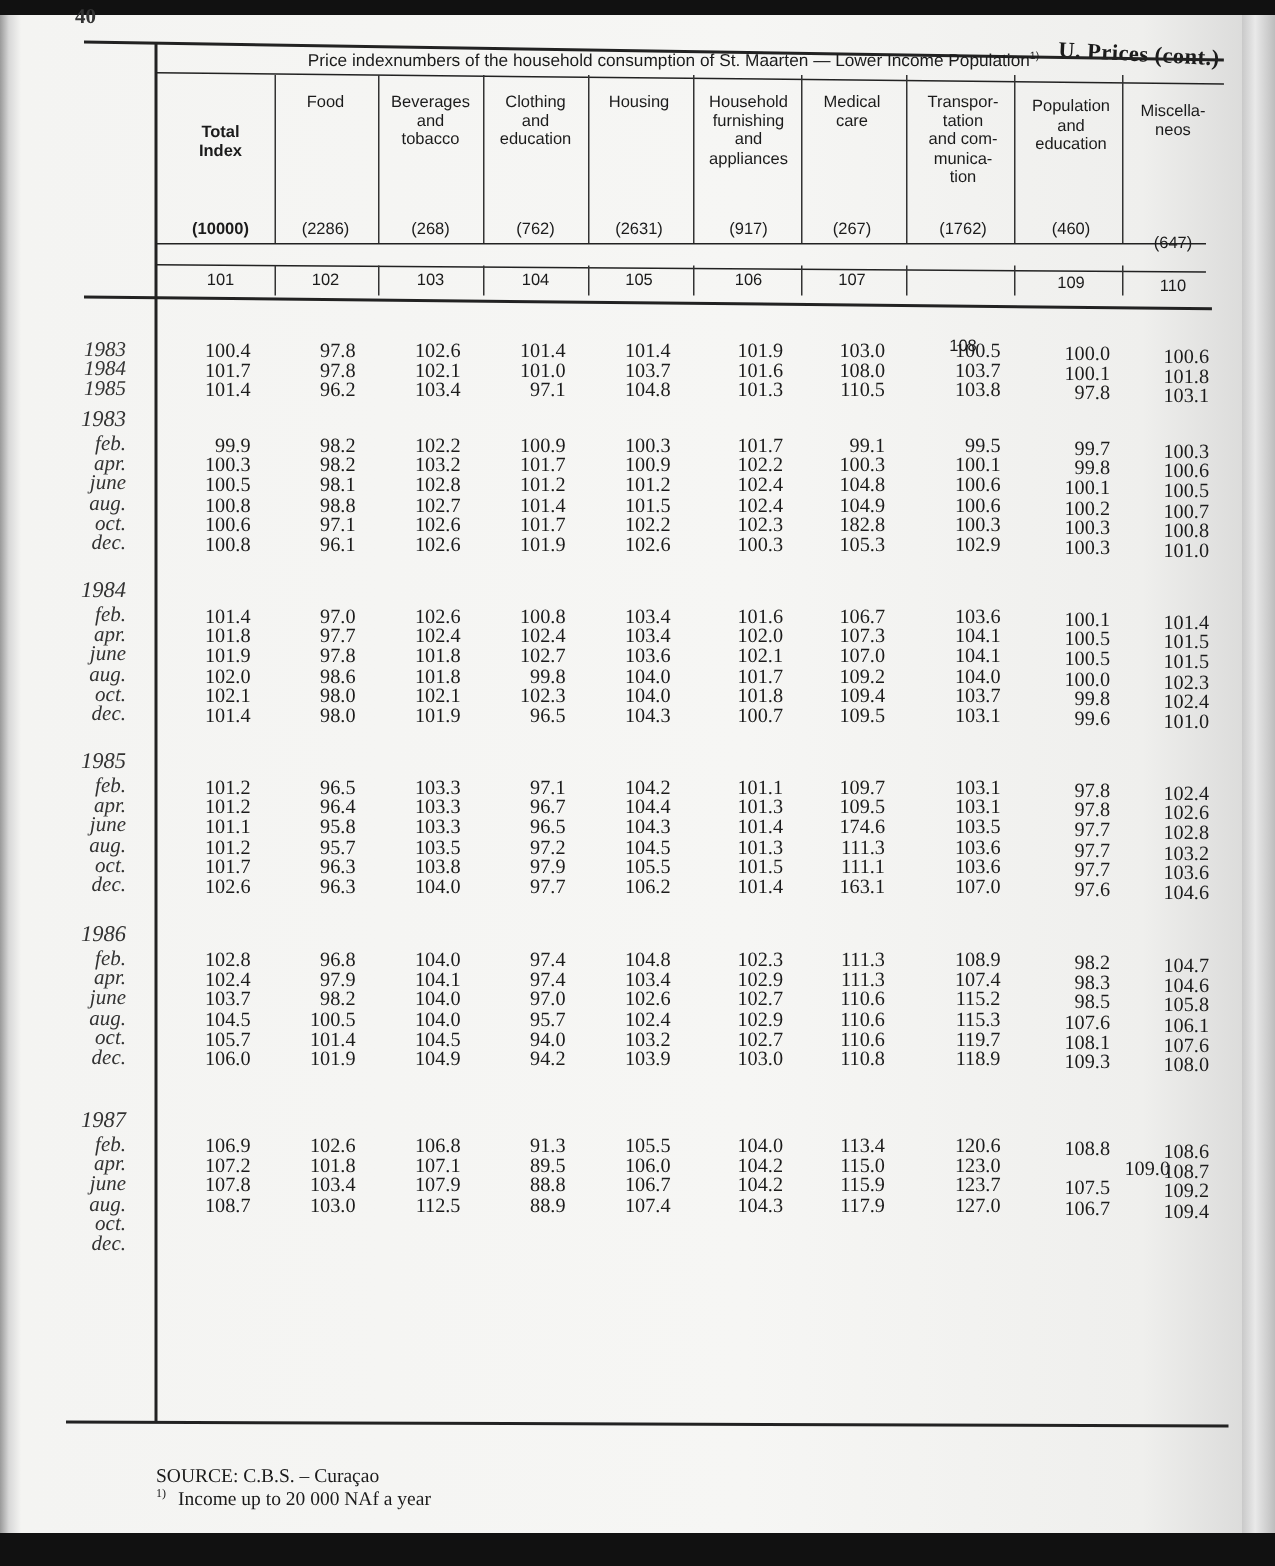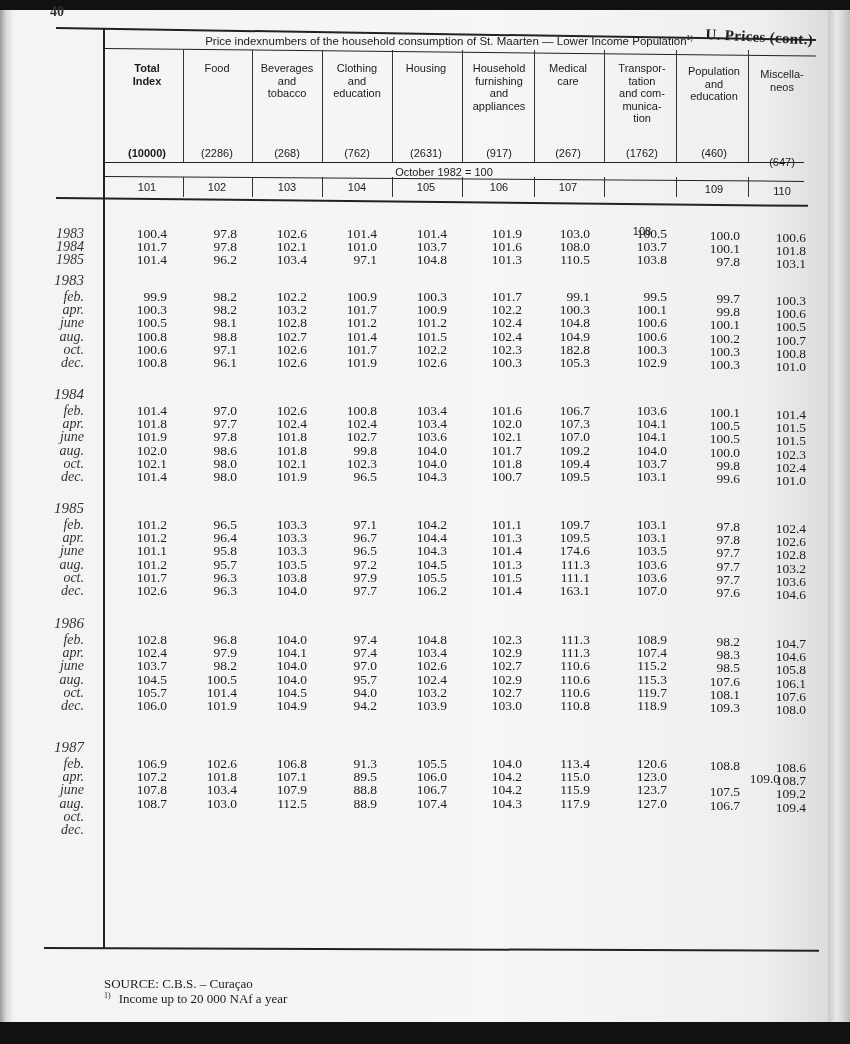--- a/index.html
+++ b/index.html
@@ -23,21 +23,21 @@
   .section-title {
     position:absolute; left:706px; top:16px; font-size:15px; font-weight:bold; letter-spacing:0.3px;
     transform:rotate(3deg); transform-origin:left top; white-space:nowrap;
   }
   .rule { position:absolute; background:#222; }
   .vline { position:absolute; background:#333; width:1px; }
   .sans { font-family:"Liberation Sans", sans-serif; }
   .table-title { position:absolute; left:104px; top:24px; width:690px; text-align:center; font-size:11.5px; }
   .table-title sup { font-size:7px; }
   .col-head { position:absolute; text-align:center; font-size:11px; line-height:12.5px; }
-  .col-head.bold { font-weight:bold; }
+  .col-head.bold { font-weight:bold;margin-top:20px; }
   .weight { position:absolute; text-align:center; font-size:11px; }
   .weight.bold { font-weight:bold; }
   .base-label { position:absolute; left:104px; top:156px; width:680px; text-align:center; font-size:11px; }
   .code { position:absolute; text-align:center; font-size:11px; }
   .row-label { position:absolute; left:30px; width:54px; text-align:right; font-style:italic; font-size:14px; color:#333; line-height:13px; }
   .year-head { position:absolute; left:30px; width:54px; text-align:right; font-style:italic; font-size:15px; color:#333; }
   .cell { position:absolute; width:54px; text-align:right; font-size:13.5px; line-height:13px; }
   .footer-source { position:absolute; left:104px; top:966px; font-size:13px; }
   .footer-note { position:absolute; left:104px; top:981px; font-size:13px; }
   .footer-note sup { font-size:8px; margin-right:8px; }
@@ -141,21 +141,20 @@
       </div>
       <div class="weight sans" style="left:680px;top:137px;width:68px;">(460)</div>
       <div class="code sans" style="left:680px;top:173px;width:68px;">109</div>
       <div class="col-head sans" style="left:752px;top:58px;width:60px;">
         <div>Miscella-</div>
         <div>neos</div>
       </div>
       <div class="weight sans" style="left:752px;top:146px;width:60px;">(647)</div>
       <div class="code sans" style="left:752px;top:175px;width:60px;">110</div>
     </div>
-  <div class="base-label sans">October 1982 = 100</div>
   <div id="body">
       <div class="row-label" style="top:217px;">1983</div>
       <div class="cell" style="left:113px;top:217px;">100.4</div>
       <div class="cell" style="left:183px;top:217px;">97.8</div>
       <div class="cell" style="left:253px;top:217px;">102.6</div>
       <div class="cell" style="left:323px;top:217px;">101.4</div>
       <div class="cell" style="left:393px;top:217px;">101.4</div>
       <div class="cell" style="left:468px;top:217px;">101.9</div>
       <div class="cell" style="left:536px;top:217px;">103.0</div>
       <div class="cell" style="left:613px;top:217px;">100.5</div>

